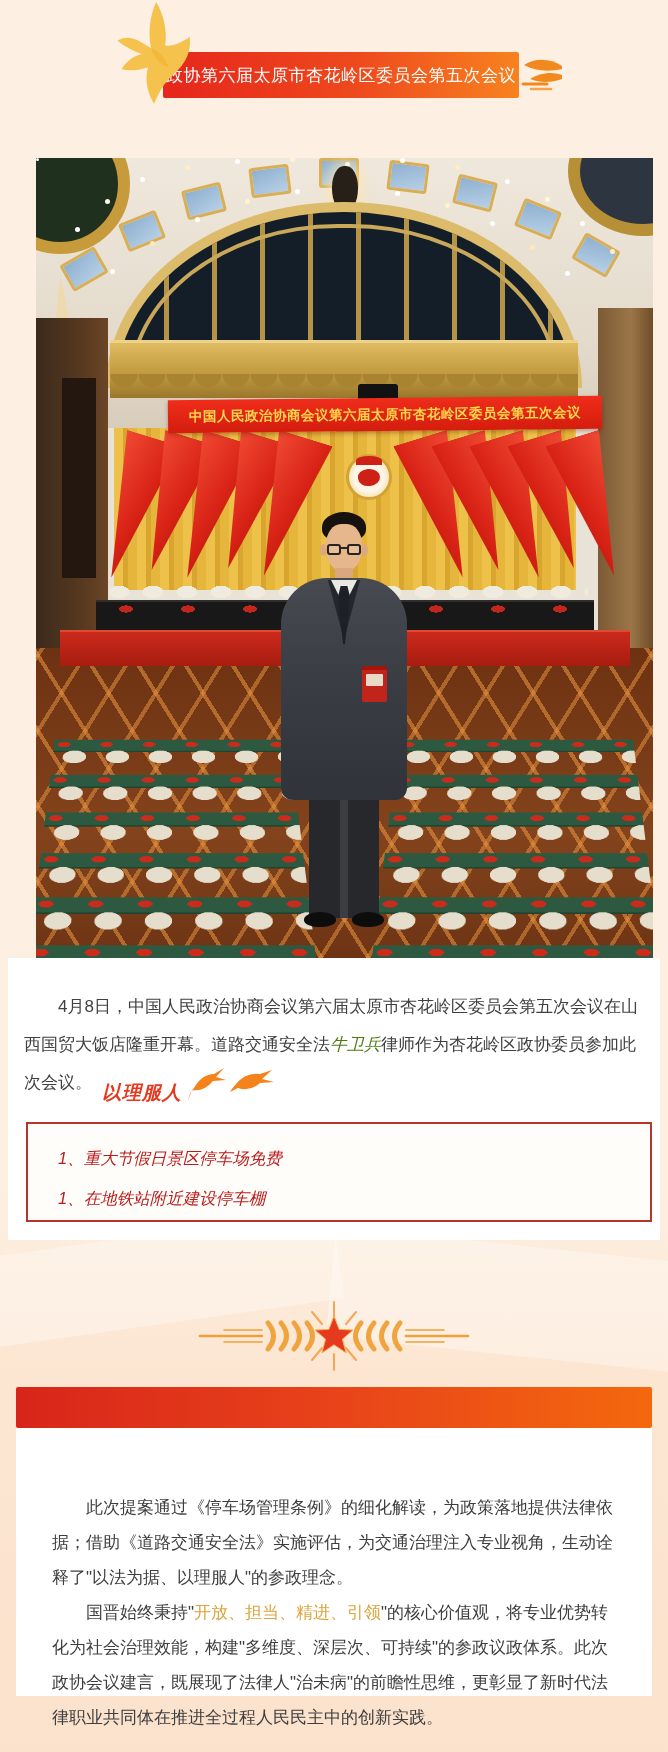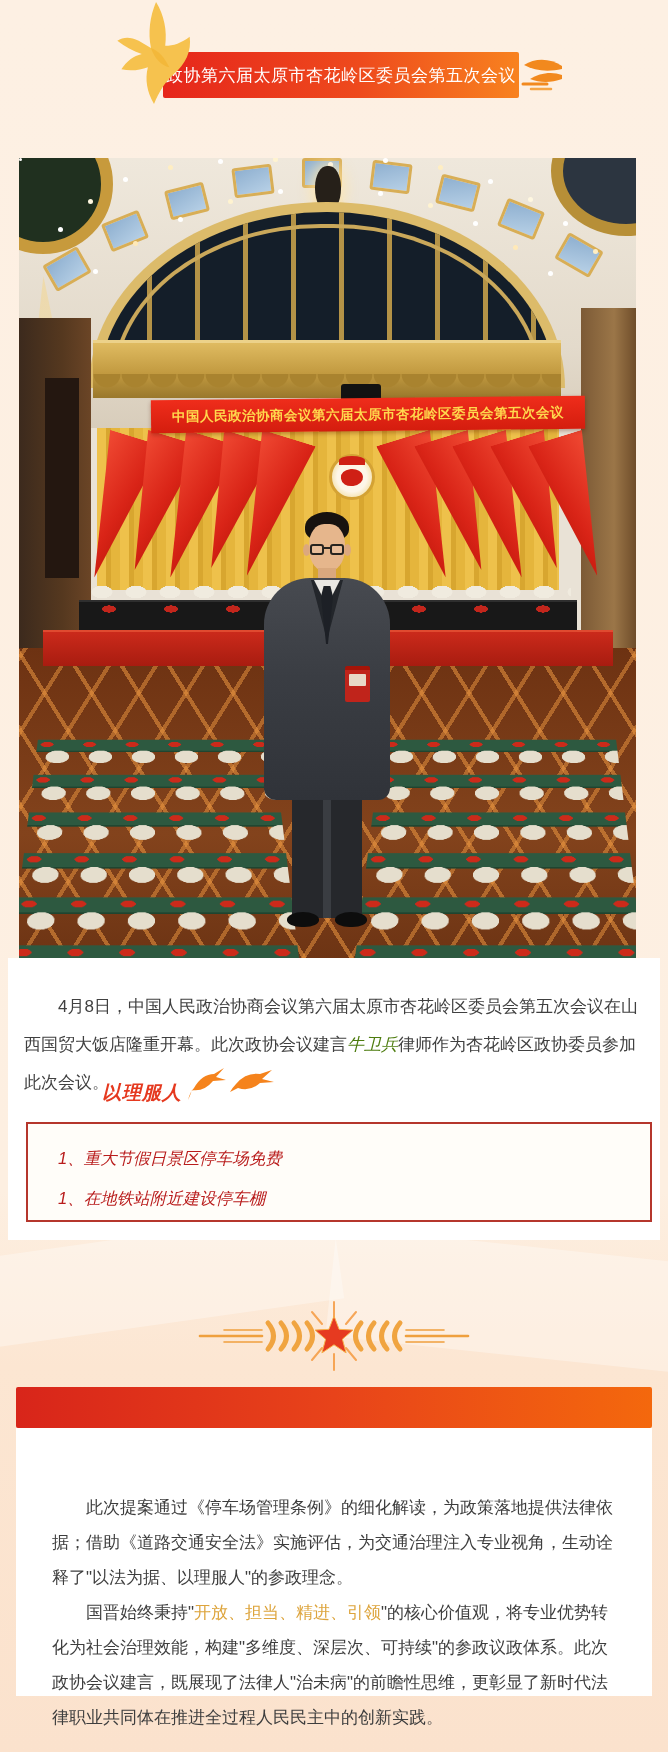--- a/index.html
+++ b/index.html
@@ -10,21 +10,21 @@
 
   
   .hdr-banner { position:absolute; left:163px; top:52px; width:356px; height:46px;
     background:linear-gradient(90deg,#e6261b 0%,#ee4a1d 55%,#f8821f 100%);
     border-radius:2px; display:flex; align-items:center; justify-content:center; z-index:2; }
   .hdr-banner span { color:#ffffff; font-size:17px; font-weight:normal; letter-spacing:.5px; white-space:nowrap; }
   .dove { position:absolute; left:108px; top:0; width:92px; height:106px; z-index:3; }
   .swoosh { position:absolute; left:520px; top:56px; width:44px; height:36px; z-index:2; }
 
   
-  .photo { position:absolute; left:19px; top:158px; width:617px; height:800px; overflow:hidden;
+  .photo { position:absolute; left:36px; top:158px; width:617px; height:800px; overflow:hidden;
            background:#e9e2d6; z-index:1; }
   .ceiling { position:absolute; left:0; top:0; width:617px; height:270px;
              background:linear-gradient(180deg,#efe8dc 0%,#e3dacb 70%,#d8cdbb 100%); }
   .corner-med { position:absolute; border-radius:50%; border:12px solid #c79a3c; background:#20301f; }
   .corner-left  { left:-46px; top:-44px; width:140px; height:140px; }
   .corner-right { left:532px; top:-52px; width:150px; height:130px; border-color:#b78f37; background:#2c3540; }
   .sky-tile { position:absolute; width:40px; height:30px; border:3px solid #d8ae56; border-radius:3px;
               background:linear-gradient(160deg,#8fb0d0,#b7d0e6); }
   .lights { position:absolute; left:0; top:0; width:3px; height:3px; border-radius:50%; background:#fff;
     box-shadow: 40px 70px 0 1px #fff, 70px 42px 0 1px #fff7e0, 105px 20px 0 1px #fff,
@@ -235,21 +235,21 @@
       <div class="shirt"></div>
       <div class="tie"></div>
       <div class="badge"></div>
       <div class="legs"></div>
       <div class="shoe l"></div>
         <div class="shoe r"></div>
     </div>
   </div>
 
   <div class="mid-card">
-    <p class="intro"><span>4月8日，中国人民政治协商会议第六届太原市杏花岭区委员会第五次会议在山西国贸大饭店隆重开幕。此次政协会议建言</span><span class="hl">牛卫兵</span><span>律师作为杏花岭区政协委员参加此次会议。</span></p>
+    <p class="intro"><span>4月8日，中国人民政治协商会议第六届太原市杏花岭区委员会第五次会议在山西国贸大饭店隆重开幕。道路交通安全法</span><span class="hl">牛卫兵</span><span>律师作为杏花岭区政协委员参加此次会议。</span></p>
     <div class="proposal-head">以理服人</div>
     <svg class="birds" viewBox="0 0 96 42">
       <path d="M14 28 Q22 14 34 14 L44 8 L36 17 L46 20 L33 21 Q24 32 12 30 Q10 36 8 40 Q10 32 14 28 Z" fill="#f5831c"></path>
       <path d="M56 24 Q66 12 80 14 L92 10 L82 19 L94 22 L80 23 Q70 32 58 28 L50 32 Q53 27 56 24 Z" fill="#f5831c"></path>
     </svg>
     <div class="prop-box">
       <div class="item">1、重大节假日景区停车场免费</div>
       <div class="item">1、在地铁站附近建设停车棚</div>
     </div>
   </div>

